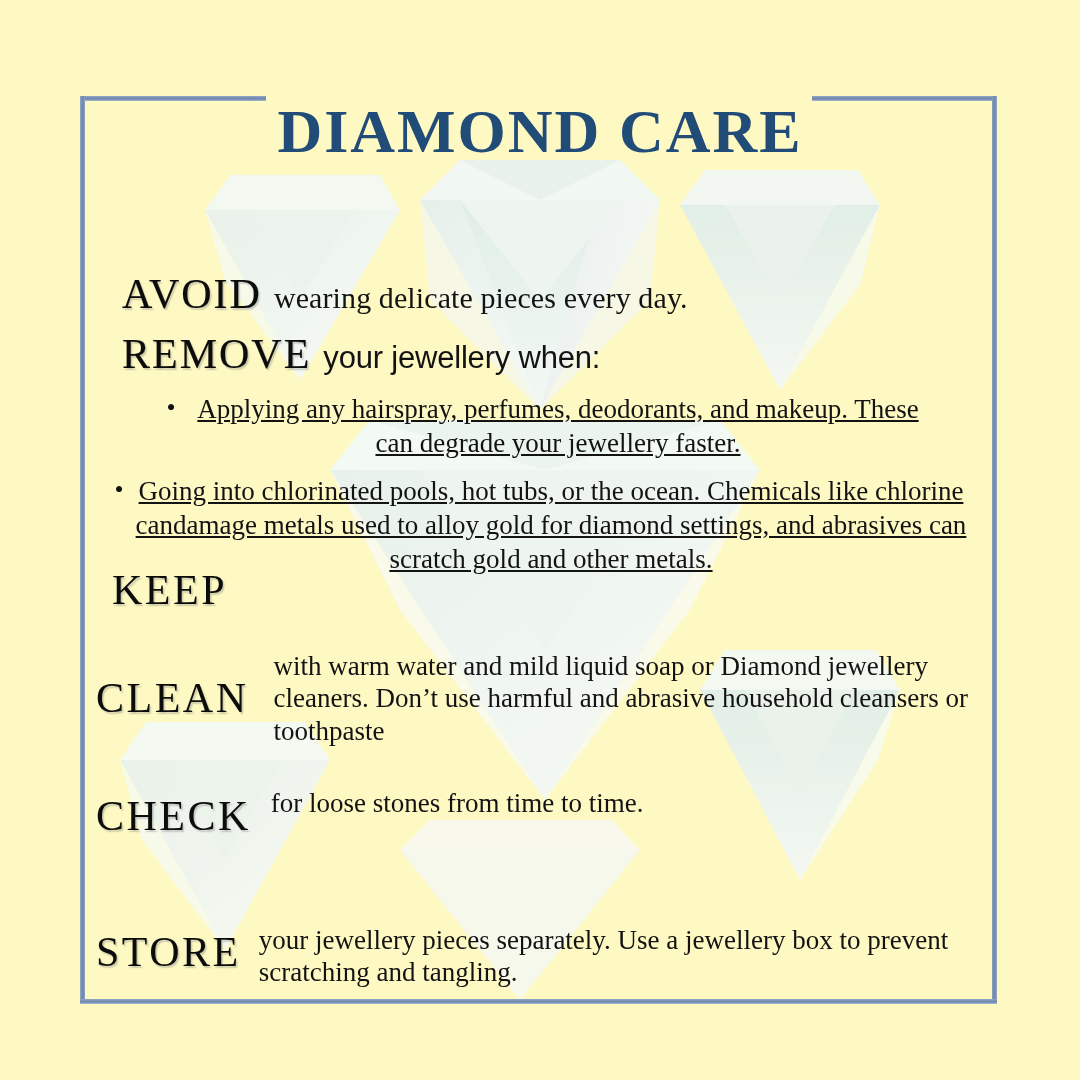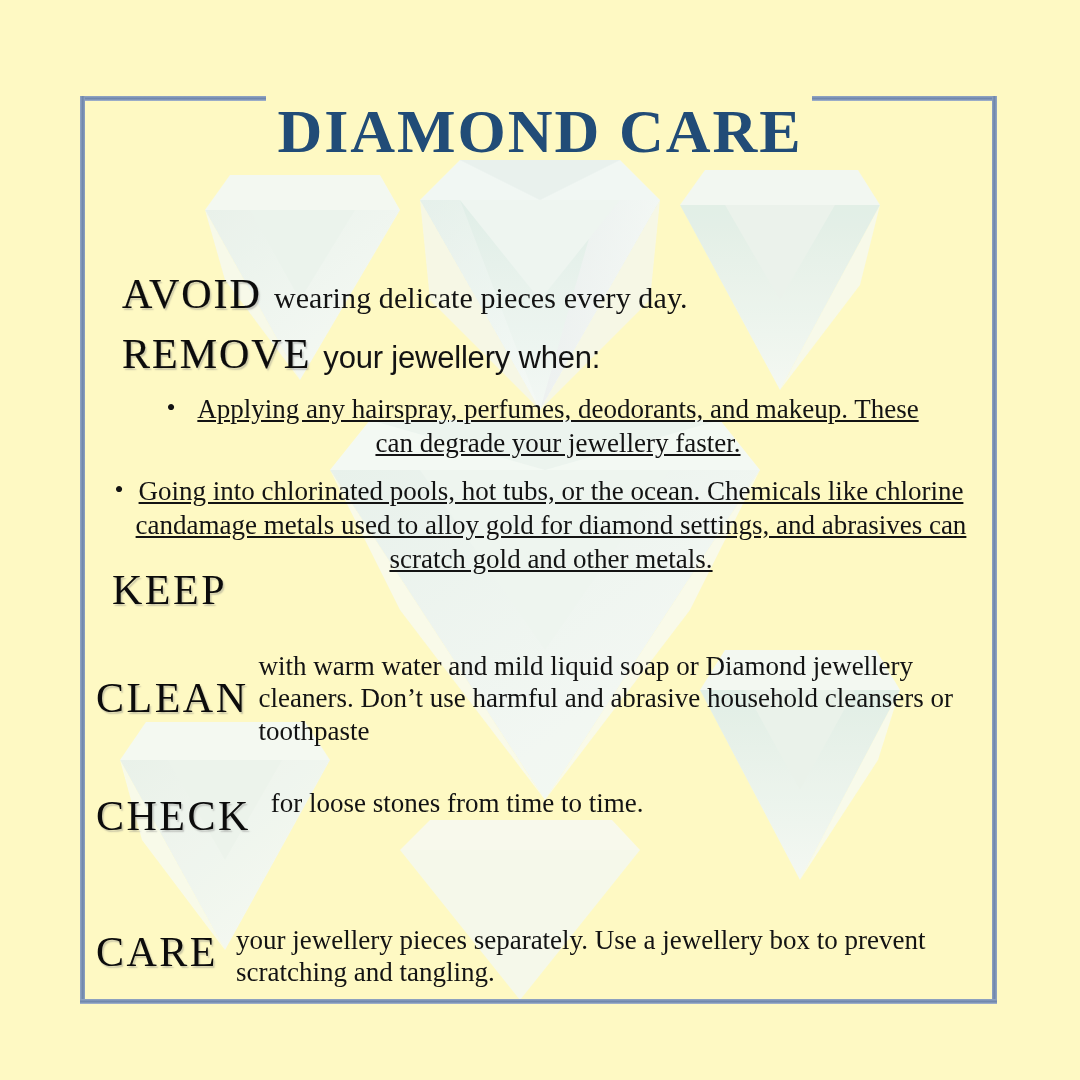--- a/index.html
+++ b/index.html
@@ -193,21 +193,21 @@
   #block-protect { left: 96px;  top: 828px; width: 896px; }
   #block-store   { left: 96px;  top: 916px; width: 896px; }
 
   #block-keep    .kw-label { font-size: 42px; padding-right: 18px; }
   #block-clean   .kw-label { font-size: 42px; padding-right: 10px; }
   #block-check   .kw-label { font-size: 42px; padding-right: 20px; margin-top: 40px; }
   #block-protect .kw-label { font-size: 42px; padding-right: 14px; }
   #block-store   .kw-label { font-size: 42px; padding-right: 18px; }
 
   #block-keep  .kw-body { padding-top: 6px; }
-  #block-clean .kw-body { padding-top: 2px; }
+  #block-clean .kw-body { padding-top: 2px; margin-left: 15px; }
   #block-check .kw-body { padding-top: 14px; }
   #block-protect .kw-body { padding-top: 8px; }
   #block-store .kw-body { padding-top: 8px; }
 </style>
 </head>
 <body>
 
 <div id="poster">
 
   <svg id="watermark" viewBox="0 0 1080 1080" preserveAspectRatio="none" aria-hidden="true">
@@ -319,18 +319,18 @@
       <span class="kw-body">with warm water and mild liquid soap or Diamond jewellery cleaners. Don’t use harmful and abrasive household cleansers or toothpaste</span>
     </div>
 
     <div class="kw-block" id="block-check">
       <span class="kw-label">CHECK</span>
       <span class="kw-body">for loose stones from time to time.</span>
     </div>
 
 
     <div class="kw-block" id="block-store">
-      <span class="kw-label">CARE</span>
+      <span class="kw-label">STORE</span>
       <span class="kw-body">your jewellery pieces separately. Use a jewellery box to prevent scratching and tangling.</span>
     </div>
 
   </div>
 </div>
 
 </body></html>

